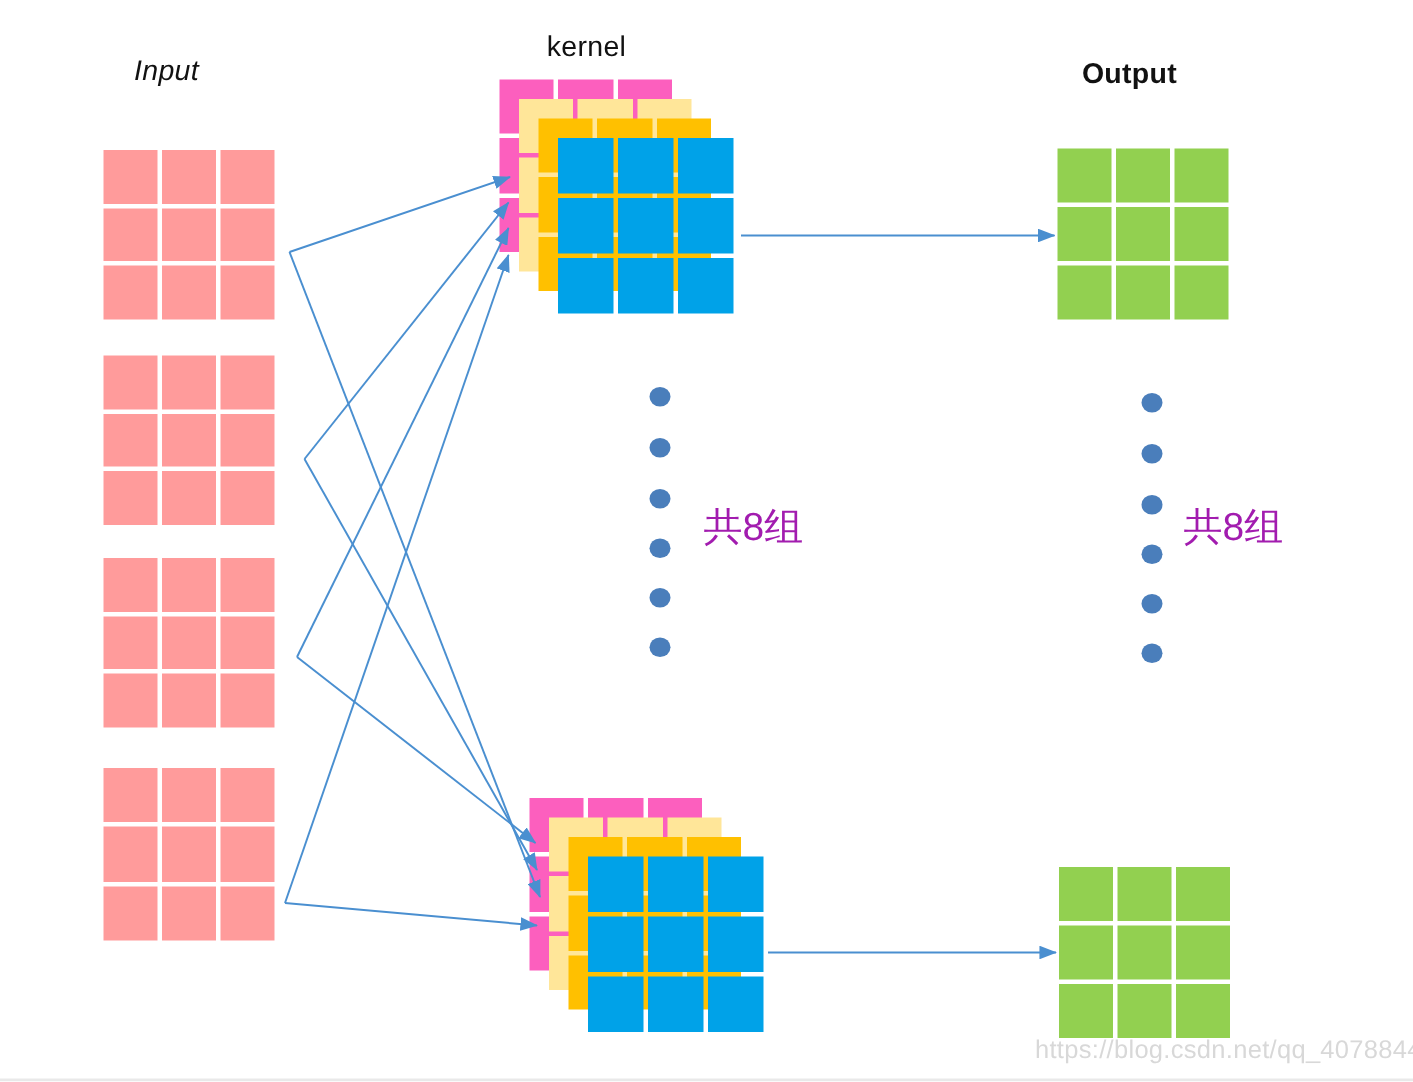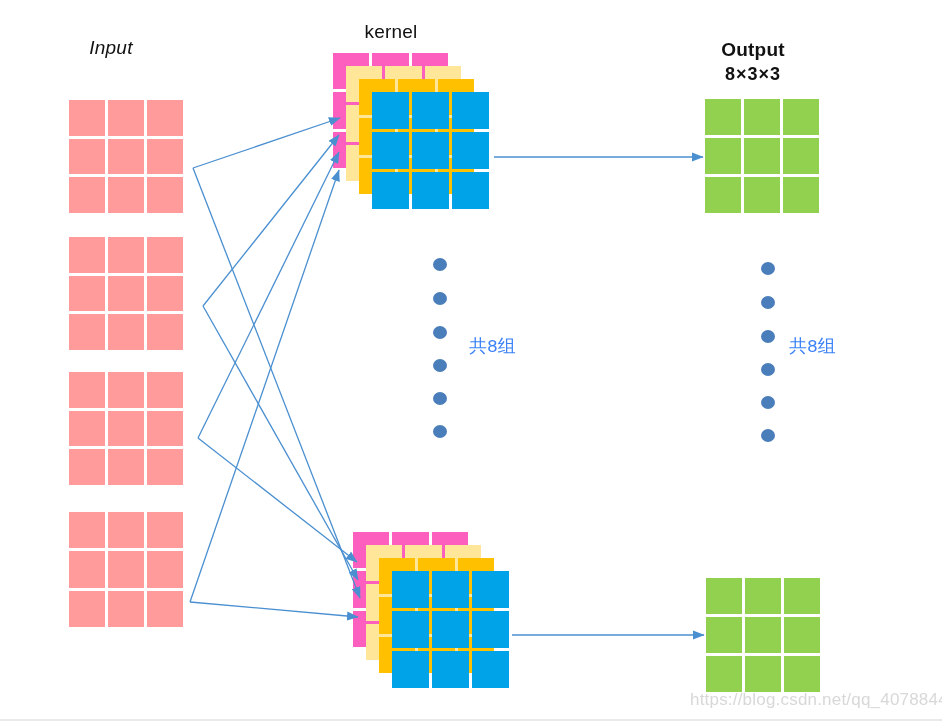--- a/index.html
+++ b/index.html
@@ -54,23 +54,23 @@
   .dot{
     position:absolute;
     width:14px;height:13px;
     border-radius:50%;
     background:#4a7ebb;
   }
 
   
   .cnlabel{
     position:absolute;
-    font-family:Liberation Mono, monospace;
-    font-size:18px;
-    color:#3b82f6;
+    font-family:Liberation Sans, sans-serif;
+    font-size:26px;
+    color:#a21caf;
     white-space:nowrap;
   }
 
   
   #arrows{position:absolute;left:0;top:0;width:942px;height:721px;pointer-events:none;}
 
   
   .watermark{
     position:absolute;
     font-size:17px;
@@ -89,21 +89,20 @@
   <div class="heading" style="left:48px;top:36px;width:126px;font-style:italic;">
     <span>Input</span>
   </div>
 
   <div class="heading" style="left:328px;top:20px;width:126px;">
     <span>kernel</span>
   </div>
 
   <div class="heading" style="left:690px;top:38px;width:126px;font-weight:bold;">
     <span>Output</span>
-    <span class="l2">8×3×3</span>
   </div>
 
   <div class="grid3" style="left:69px;top:100px;width:114px;height:113px;">
     <div class="cell"></div>
     <div class="cell"></div>
     <div class="cell"></div>
     <div class="cell"></div>
     <div class="cell"></div>
     <div class="cell"></div>
     <div class="cell"></div>

